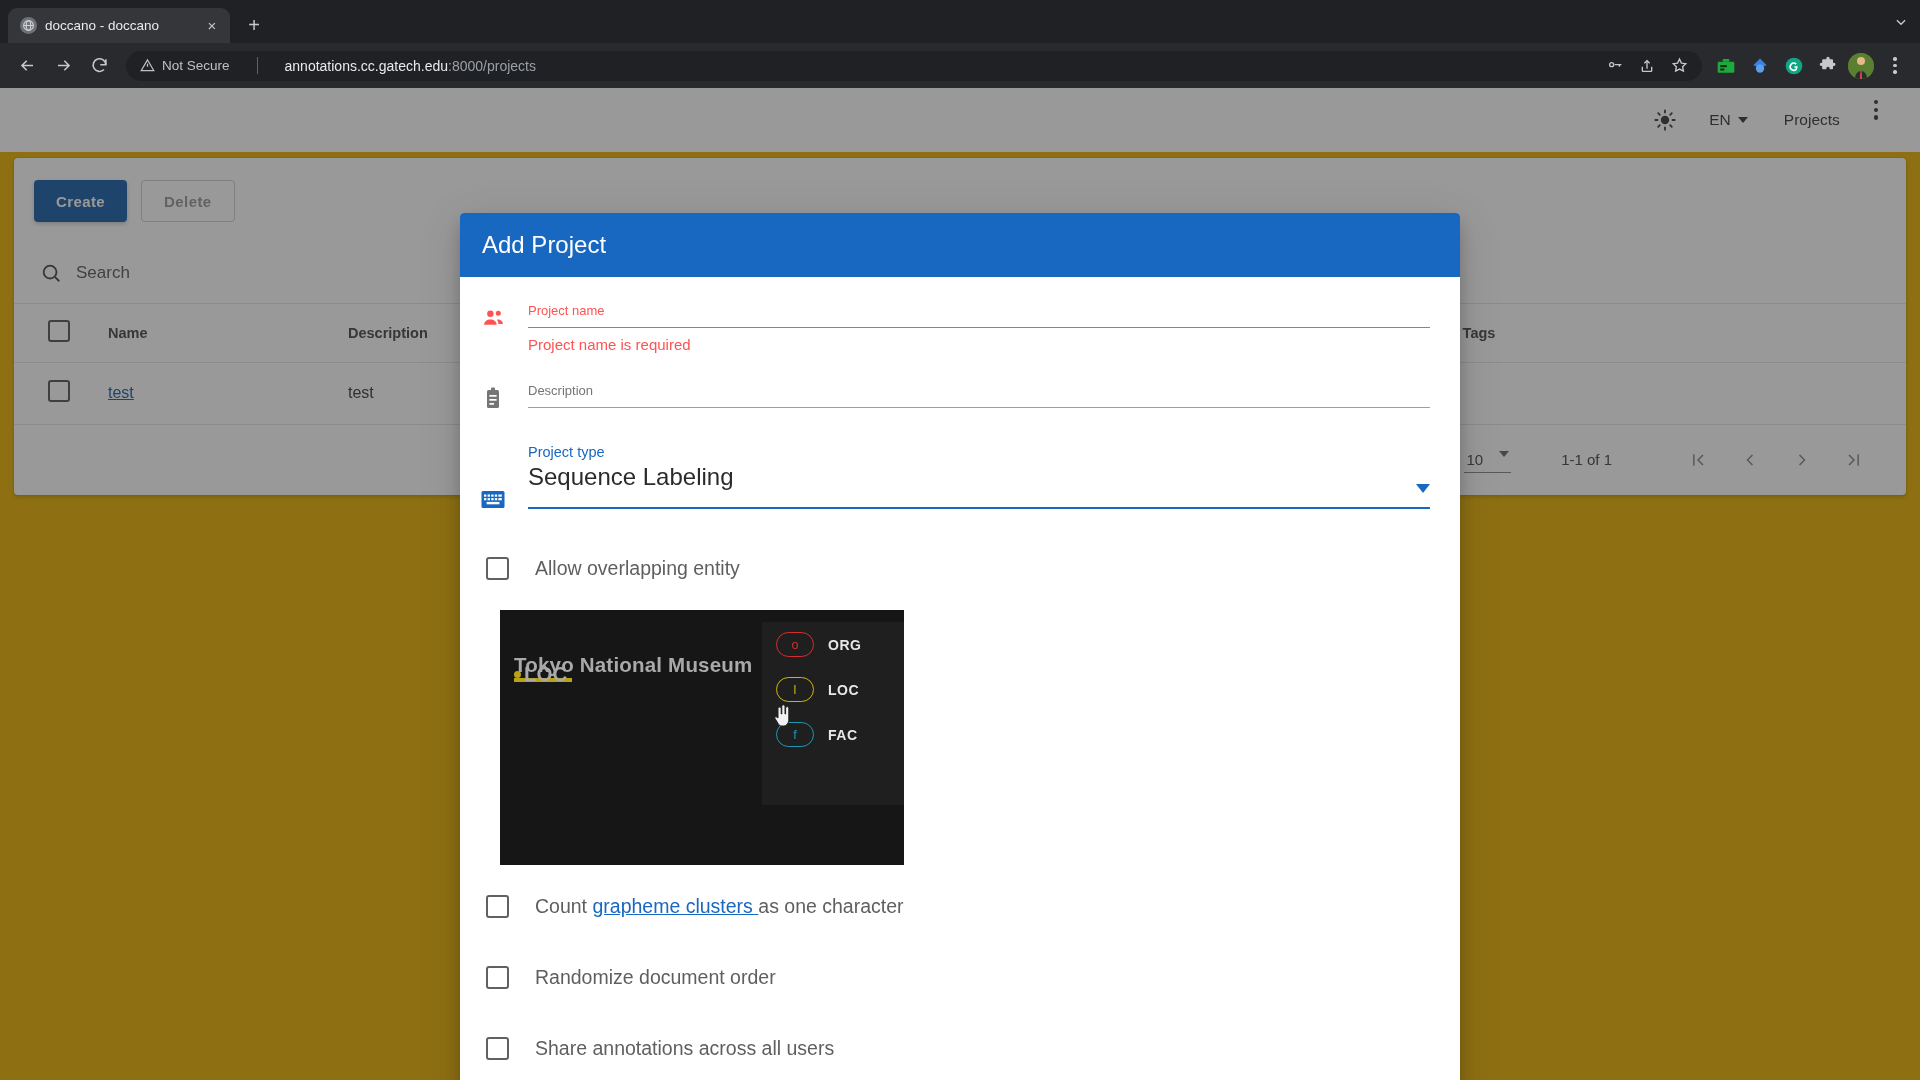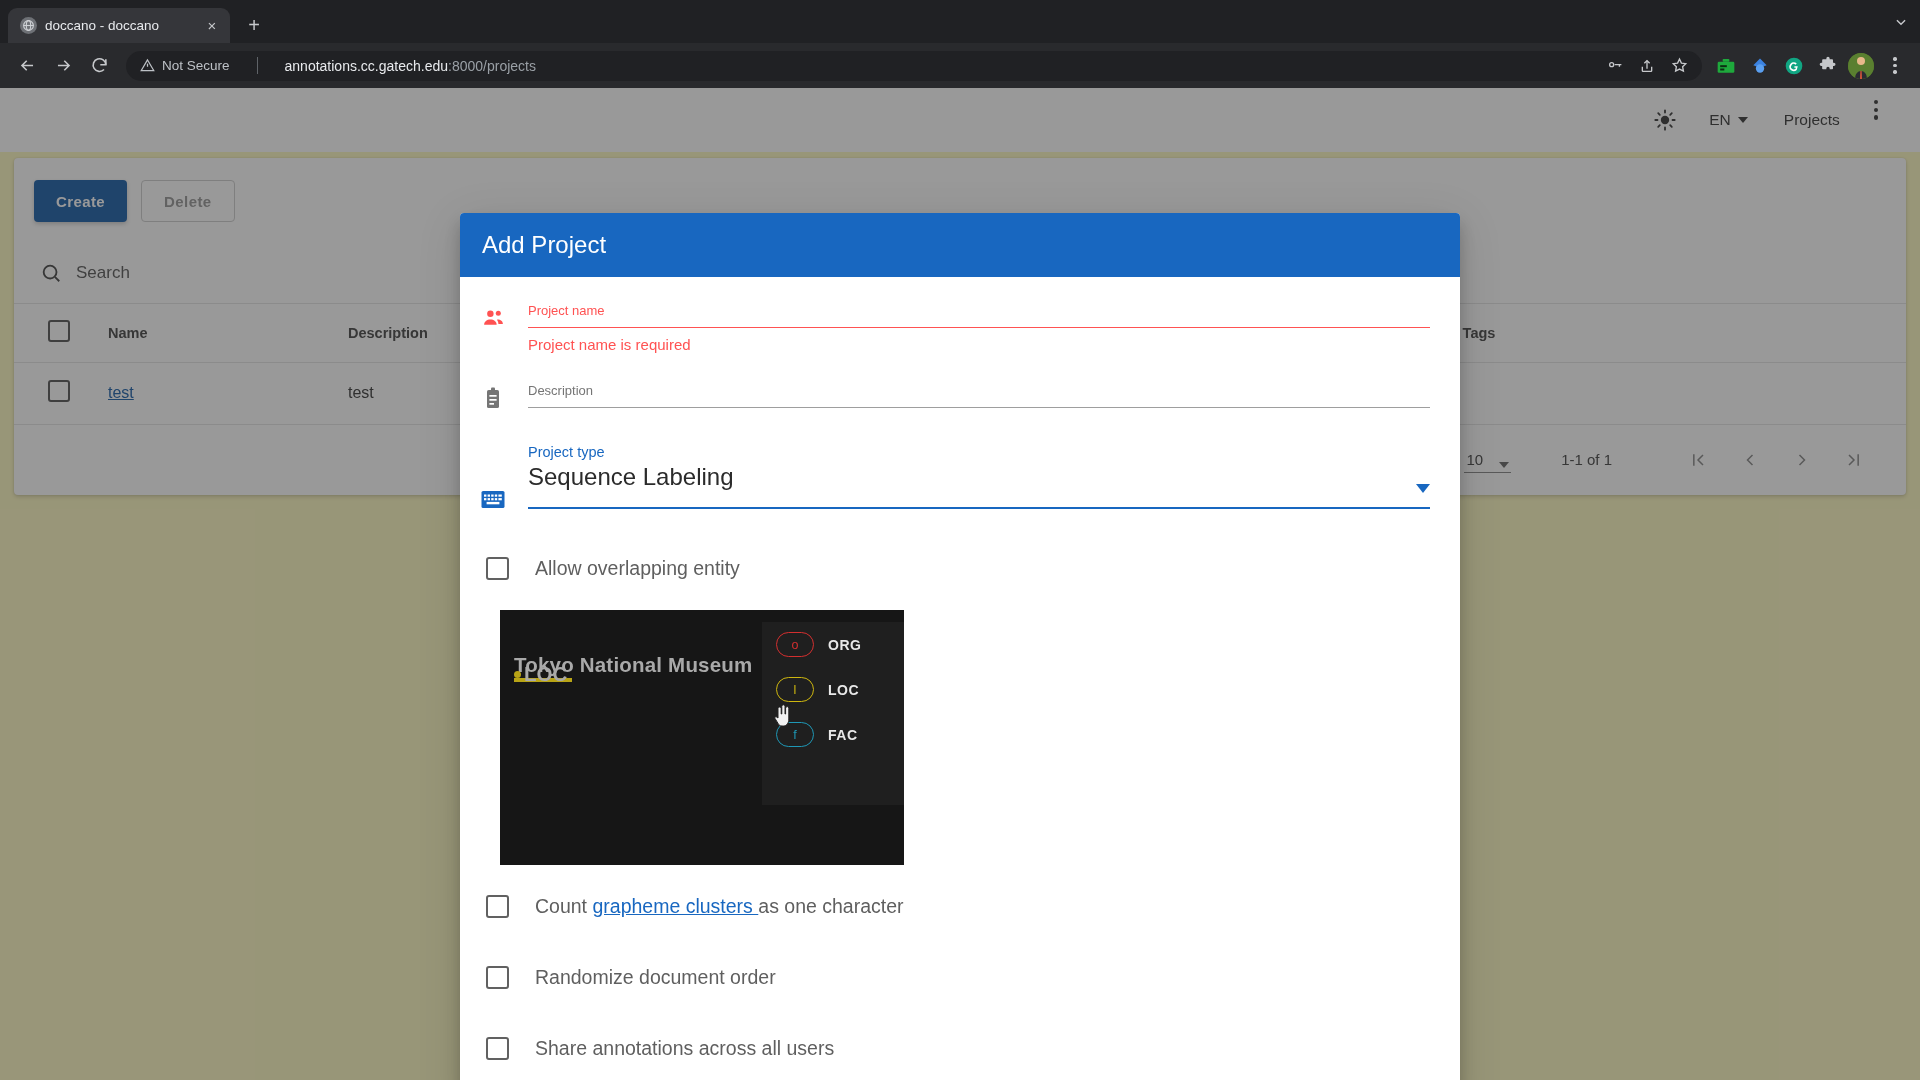--- a/index.html
+++ b/index.html
@@ -81,21 +81,21 @@
     width: 26px; height: 26px; border-radius: 50%; overflow: hidden;
     background: #4a7023; display:flex; align-items:flex-end; justify-content:center;
     flex: 0 0 auto;
   }
   .kebab { width: 30px; height: 30px; display:flex; flex-direction:column; align-items:center; justify-content:center; gap:3px; flex:0 0 auto; }
   .kebab i { width: 3.4px; height: 3.4px; border-radius: 50%; background: #c6c8cb; display:block; }
 
   
   .viewport {
     position: absolute; top: 88px; left: 0; width: 1920px; height: 992px;
-    background: #fef9c3; overflow: hidden;
+    background: #eab308; overflow: hidden;
   }
 
   .appbar {
     height: 64px; display: flex; align-items: center; justify-content: flex-end;
     padding-right: 26px; gap: 0px; background: #ffffff;
   }
   .appbar-item {
     display: flex; align-items: center; gap: 7px;
     color: #3c3c3c; font-size: 15.5px; font-weight: 500;
     padding: 0 18px; height: 40px;
@@ -144,21 +144,21 @@
     display: inline-block;
   }
   .linklike { color: #1f62ab; text-decoration: underline; }
   .th-tags { text-align: center !important; }
 
   .pager {
     height: 70px; display: flex; align-items: center; justify-content: flex-end;
     gap: 0; padding-right: 26px; font-size: 15px; color: #4a4a4a;
   }
   .rows-select {
-    display: flex; align-items: flex-end; gap: 16px; border-bottom: 1px solid #8a8a8a;
+    display: flex; align-items: flex-start; gap: 16px; border-bottom: 1px solid #8a8a8a;
     padding: 4px 2px; margin-right: 50px;
   }
   .pg-count { margin-right: 60px; }
   .pg-btn { width: 52px; display: flex; align-items: center; justify-content: center; color: #8a8a8a; }
 
   
   .scrim {
     position: absolute; inset: 0; background: rgba(33,33,33,.46);
   }
   .dialog {

